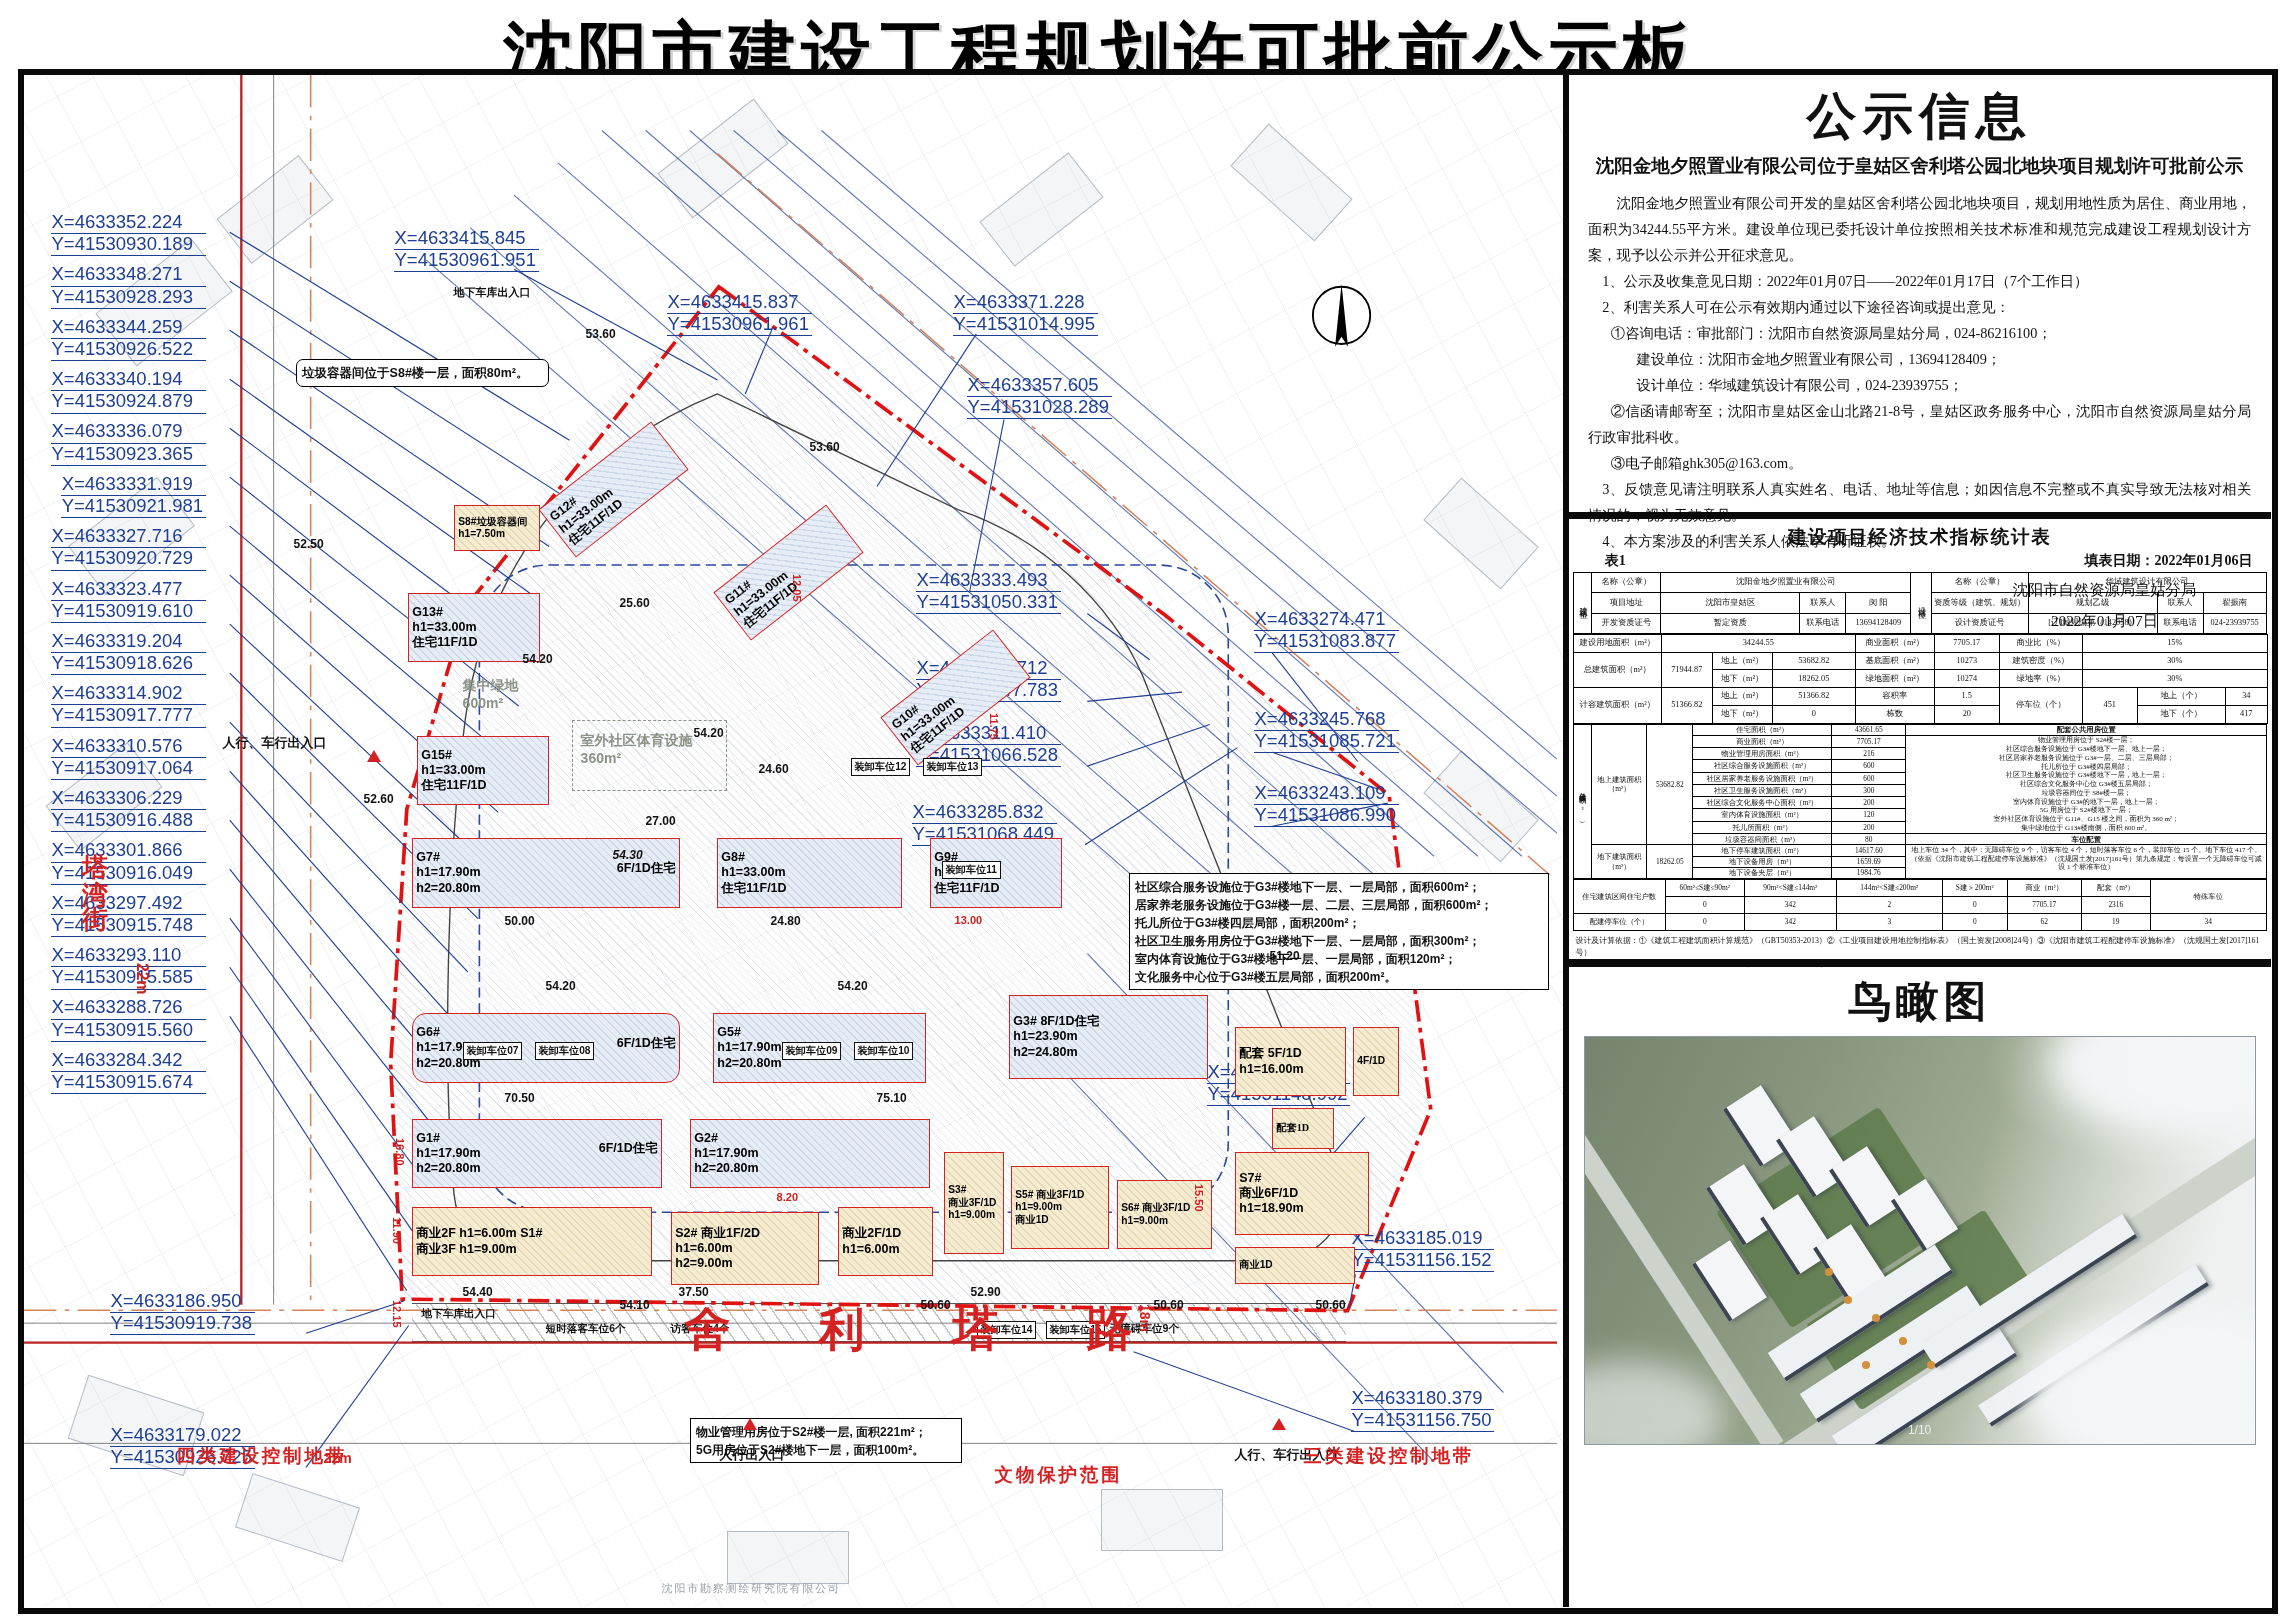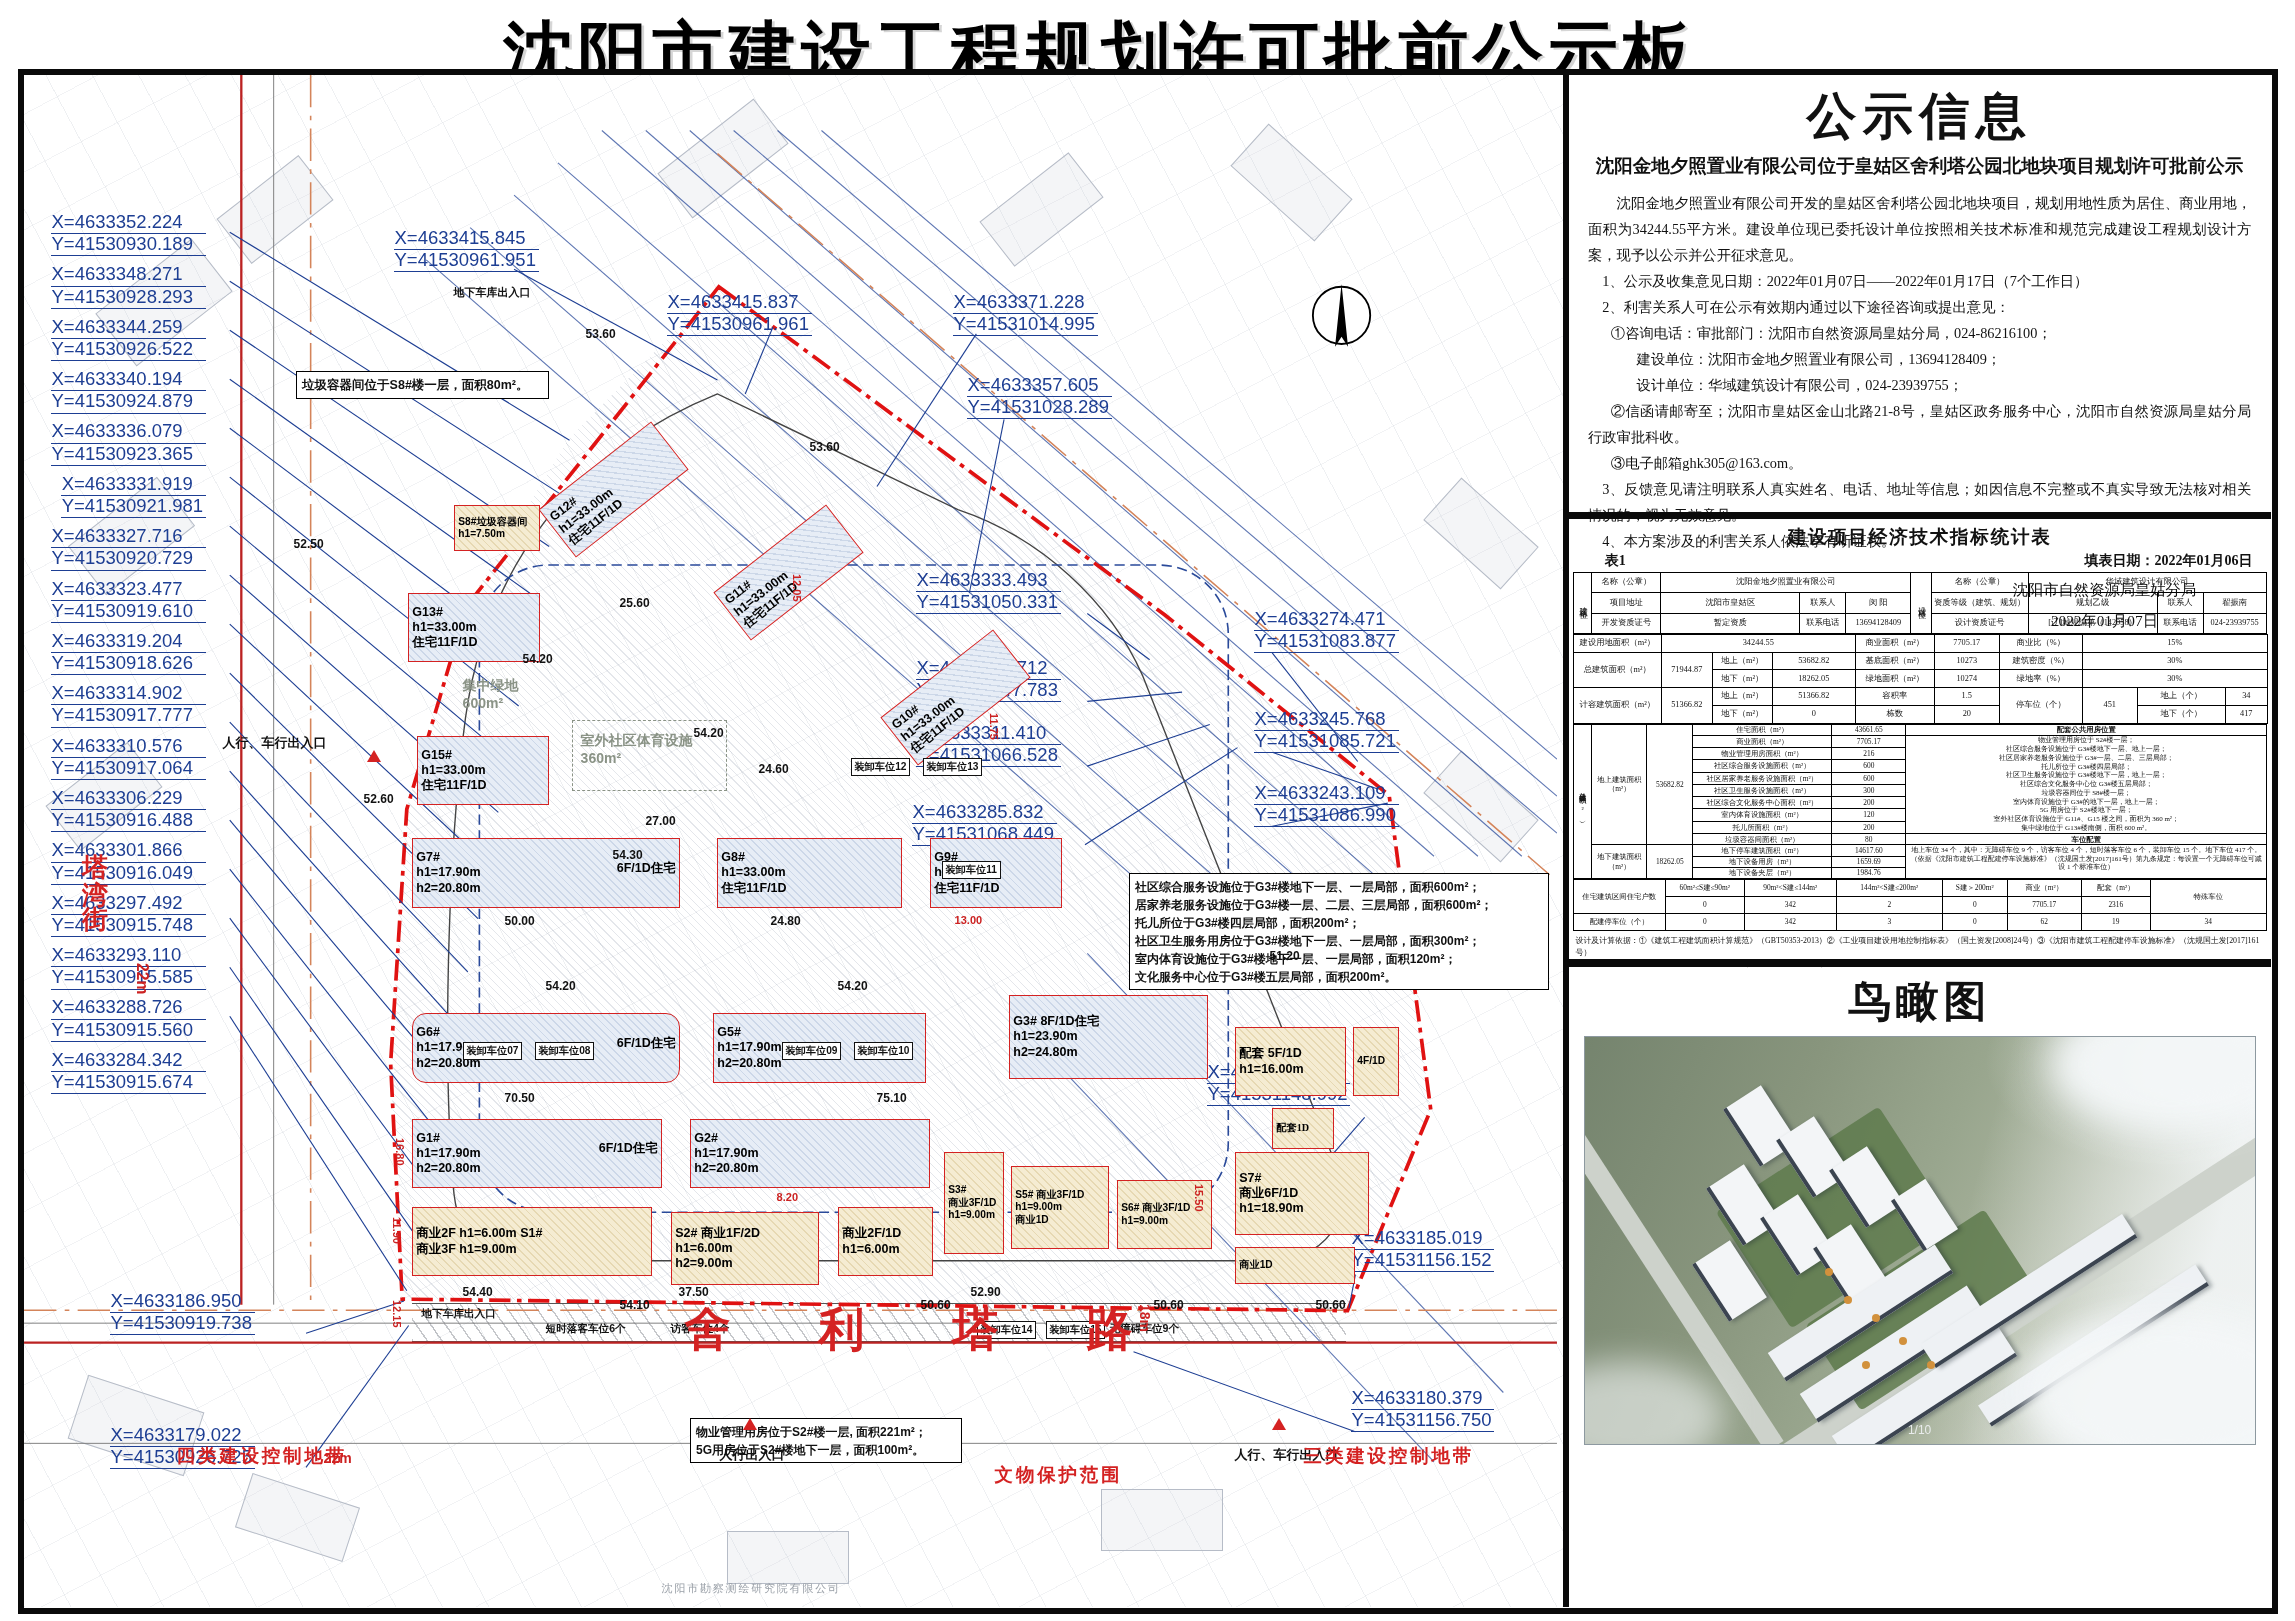--- a/index.html
+++ b/index.html
@@ -469,21 +469,21 @@
       <div class="bld shop small" style="left:1329px;top:952px;width:46px;height:69px;">
           <span>4F/1D</span>
         </div>
       <div class="bld shop small" style="left:1248px;top:1033px;width:62px;height:41px;font-family:Liberation Serif, serif;">
           <span>配套1D</span>
         </div>
       <div class="bld shop small" style="left:1211px;top:1172px;width:120px;height:37px;">
           <span>商业1D</span>
         </div>
 
-      <div class="note" style="left:272px;top:296px;width:240px;"><span>垃圾容器间位于S8#楼一层，面积80m²。</span></div>
+      <div class="note" style="left:272px;top:284px;width:240px;border-radius:7px;"><span>垃圾容器间位于S8#楼一层，面积80m²。</span></div>
       <div class="note" style="left:1105px;top:786px;width:407px;font-size:12px;margin-top:12px;">
         <div>社区综合服务设施位于G3#楼地下一层、一层局部，面积600m²；</div>
           <div>居家养老服务设施位于G3#楼一层、二层、三层局部，面积600m²；</div>
         <div>托儿所位于G3#楼四层局部，面积200m²；</div>
           <div>社区卫生服务用房位于G3#楼地下一层、一层局部，面积300m²；</div>
         <div>室内体育设施位于G3#楼地下一层、一层局部，面积120m²；</div>
           <div>文化服务中心位于G3#楼五层局部，面积200m²。</div>
       </div>
       <div class="note" style="left:666px;top:1343px;width:259px;font-size:12px;">
         <div>物业管理用房位于S2#楼一层, 面积221m²；</div>
@@ -523,21 +523,21 @@
       <div class="stall" style="left:1022px;top:1246px;"><span>装卸车位15</span></div>
 
       <span class="spot" style="left:562px;top:252px;">53.60</span>
       <span class="spot" style="left:786px;top:365px;">53.60</span>
       <span class="spot" style="left:270px;top:462px;">52.50</span>
       <span class="spot" style="left:499px;top:577px;">54.20</span>
       <span class="spot" style="left:670px;top:651px;">54.20</span>
       <span class="spot" style="left:522px;top:904px;">54.20</span>
       <span class="spot" style="left:814px;top:904px;">54.20</span>
       <span class="spot" style="left:340px;top:717px;">52.60</span>
-      <span class="spot" style="left:589px;top:773px;">54.30</span>
+      <span class="spot" style="left:589px;top:773px;font-style:italic;">54.30</span>
       <span class="spot" style="left:1246px;top:874px;">51.20</span>
       <span class="spot" style="left:897px;top:1223px;">50.60</span>
       <span class="spot" style="left:1130px;top:1223px;">50.60</span>
       <span class="spot" style="left:596px;top:1223px;">54.10</span>
       <span class="spot" style="left:439px;top:1210px;">54.40</span>
       <span class="spot" style="left:655px;top:1210px;">37.50</span>
       <span class="spot" style="left:947px;top:1210px;">52.90</span>
       <span class="spot" style="left:1292px;top:1223px;">50.60</span>
       <span class="spot" style="left:596px;top:521px;">25.60</span>
       <span class="spot" style="left:735px;top:687px;">24.60</span>

